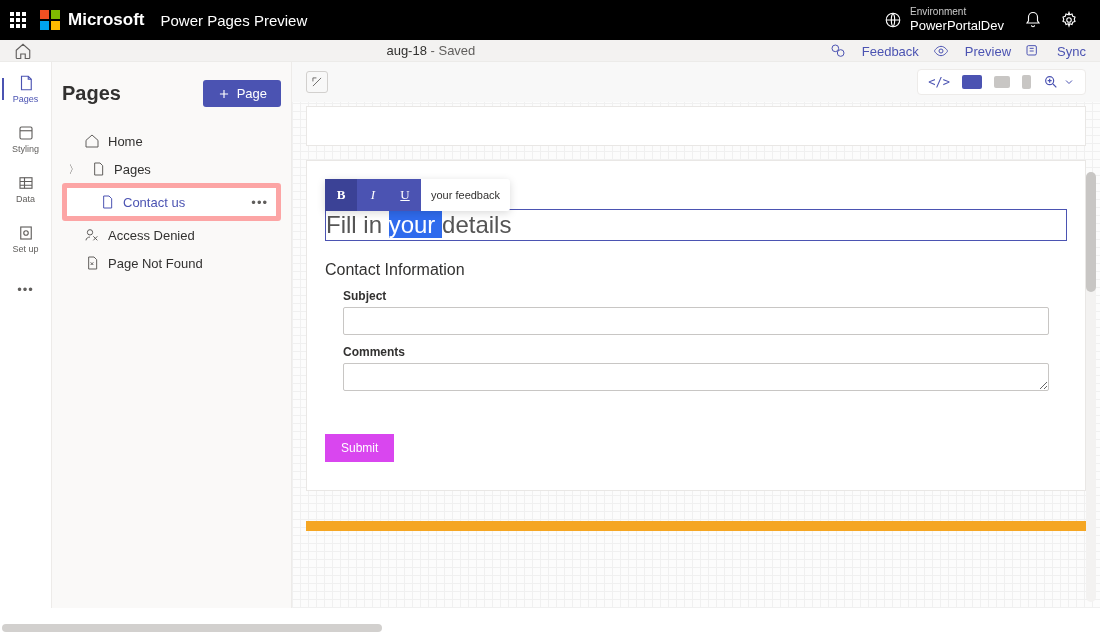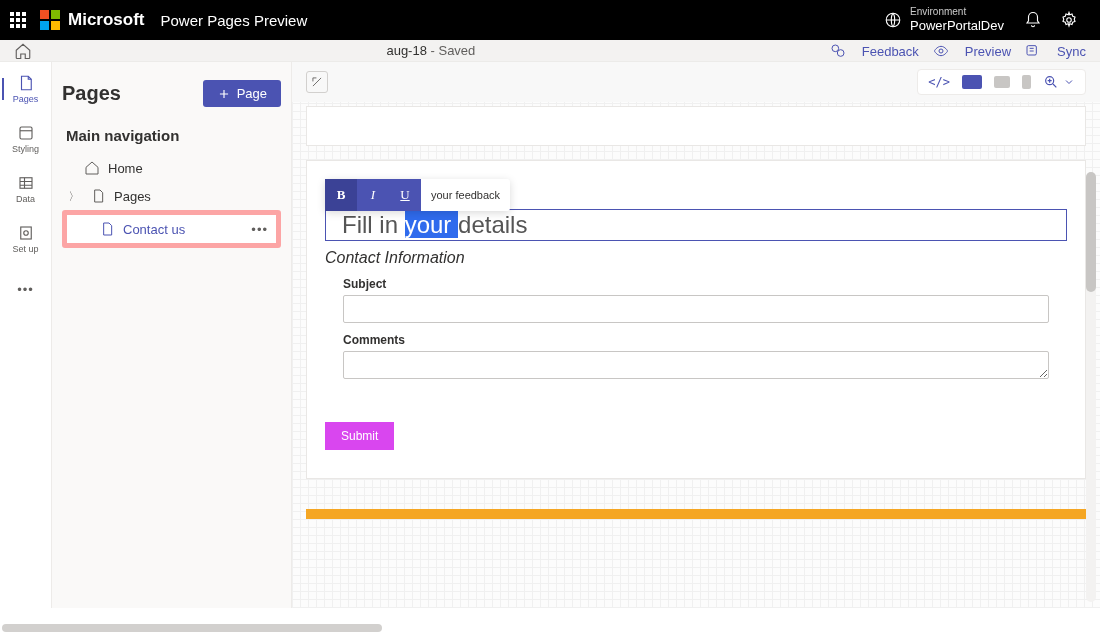--- a/index.html
+++ b/index.html
@@ -75,23 +75,23 @@
   .block:first-child { height:40px; margin-top:4px; }
 
   .form-block { padding: 18px; position: relative; }
   .format-popup { position:absolute; top:18px; left:18px; background:#fff; display:flex; align-items:center; box-shadow:0 2px 8px rgba(0,0,0,0.15); border-radius:3px; }
   .fp-btn { width:32px; height:32px; display:flex; align-items:center; justify-content:center; background:#4b53b2; color:#fff; font-family:"Times New Roman",serif; cursor:pointer; }
   .fp-btn.B { font-weight:bold; background:#3b4296; }
   .fp-btn.I { font-style:italic; }
   .fp-btn.U { text-decoration:underline; }
   .fp-tail { padding:0 10px; font-size:11px; color:#323130; }
 
-  .h-edit { margin-top:30px; border:1px solid #4b53b2; padding:1px 16px; font-size:24px; font-weight:400; color:#555; }
+  .h-edit { margin-top:30px; border:1px solid #4b53b2; padding:1px 0; font-size:24px; font-weight:400; color:#555; }
   .h-edit .sel { background:#2f6bed; color:#fff; }
-  .subh { font-size:16px; font-weight:400; margin-top:8px; margin-bottom:6px;font-style:italic; }
+  .subh { font-size:16px; font-weight:400; margin-top:20px; margin-bottom:6px; }
   .field { margin: 10px 18px; }
   .flabel { font-size:12px; font-weight:700; margin-bottom:4px; display:block; }
   .finput { width:100%; height:28px; border:1px solid #c8c6c4; border-radius:2px; padding:4px 6px; font-size:13px; }
   .ftextarea { width:100%; height:28px; border:1px solid #c8c6c4; border-radius:2px; padding:4px 6px; font-size:13px; resize:both; }
   .submit-btn { background:#d946ef; color:#fff; border:none; padding:7px 16px; font-size:12px; margin:30px 0 10px 0; cursor:pointer; }
 
   .orange-strip { height:10px; background:#f5a623; margin-top:30px; }
   .vscroll { position:absolute; top:70px; right:4px; width:10px; height:430px; background:#f3f2f1; border-radius:5px; }
   .vscroll-thumb { width:10px; height:120px; background:#c8c6c4; border-radius:5px; }
   .hscroll { position:absolute; bottom:2px; left:2px; height:8px; width:380px; background:#d2d0ce; border-radius:4px; }
@@ -215,41 +215,57 @@
   <div class="sidebar">
     <div class="side-head">
       <div class="side-title">Pages</div>
       <button class="page-btn">
         <svg width="14" height="14" viewBox="0 0 24 24" stroke="#fff" stroke-width="2" fill="none">
             <path d="M12 5v14M5 12h14"></path>
           </svg>
         <span>Page</span>
       </button>
     </div>
-    <div class="section-h">Main navigation</div>
     <ul class="navlist">
       <li class="indent">
         <svg width="16" height="16" viewBox="0 0 24 24" stroke-width="1.5">
             <path d="M3 11l9-8 9 8v10H3z"></path>
           </svg>
         <span class="navtxt">Home</span>
       </li>
       <li>
         <span class="chev">〉</span>
         <svg width="16" height="16" viewBox="0 0 24 24" stroke-width="1.5">
             <path d="M7 3h8l4 4v14H7z"></path>
           </svg>
         <span class="navtxt">Pages</span>
       </li>
       <li class="active indent2">
         <svg width="16" height="16" viewBox="0 0 24 24" stroke-width="1.5">
             <path d="M7 3h8l4 4v14H7z"></path>
           </svg>
         <span class="navtxt">Contact us</span>
         <span class="dots">•••</span>
+      </li>
+    </ul>
+    <ul class="navlist">
+      <li class="indent">
+        <svg width="16" height="16" viewBox="0 0 24 24" stroke-width="1.5">
+            <circle cx="9" cy="8" r="4"></circle>
+            <path d="M3 20c0-3 3-5 6-5"></path>
+            <path d="M14 14l6 6M20 14l-6 6"></path>
+          </svg>
+        <span class="navtxt">Access Denied</span>
+      </li>
+      <li class="indent">
+        <svg width="16" height="16" viewBox="0 0 24 24" stroke-width="1.5">
+            <path d="M7 3h8l4 4v14H7z"></path>
+            <path d="M10 11l4 4M14 11l-4 4"></path>
+          </svg>
+        <span class="navtxt">Page Not Found</span>
       </li>
     </ul>
   </div>
 
   <div class="canvas-area">
     <div class="canvas-tools">
       <div class="arrow-box">
         <svg width="14" height="14" viewBox="0 0 24 24" stroke="#605e5c" stroke-width="1.5" fill="none">
             <path d="M5 19L19 5M5 5h6M5 5v6"></path>
           </svg>

